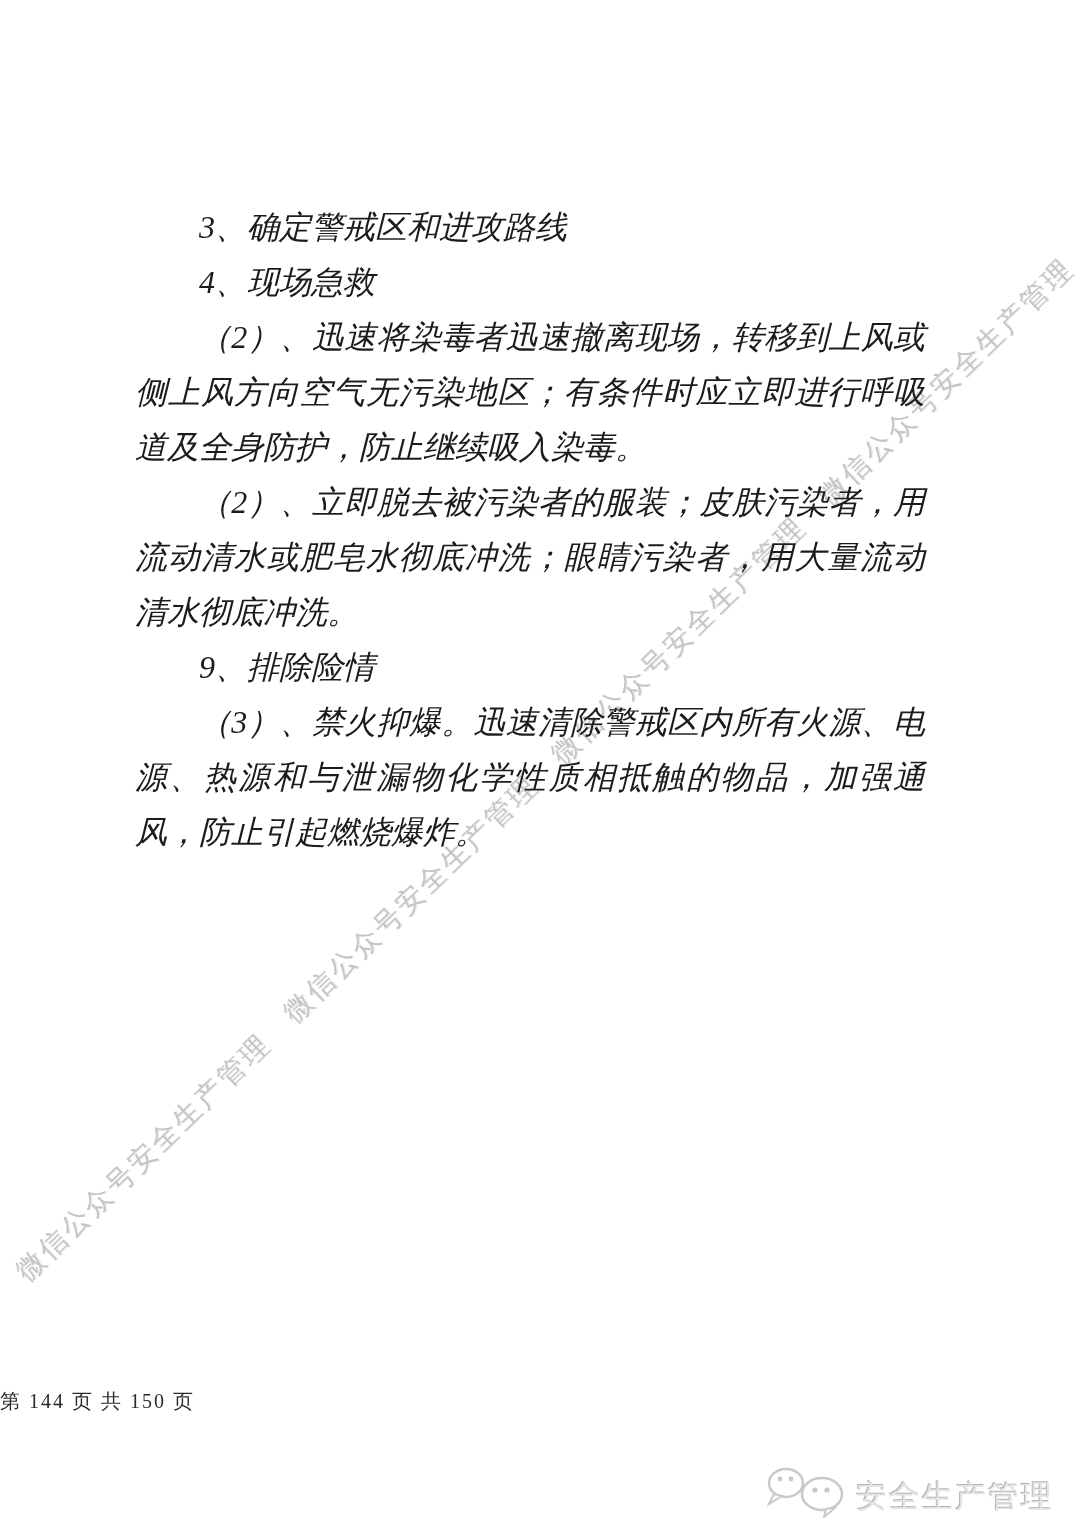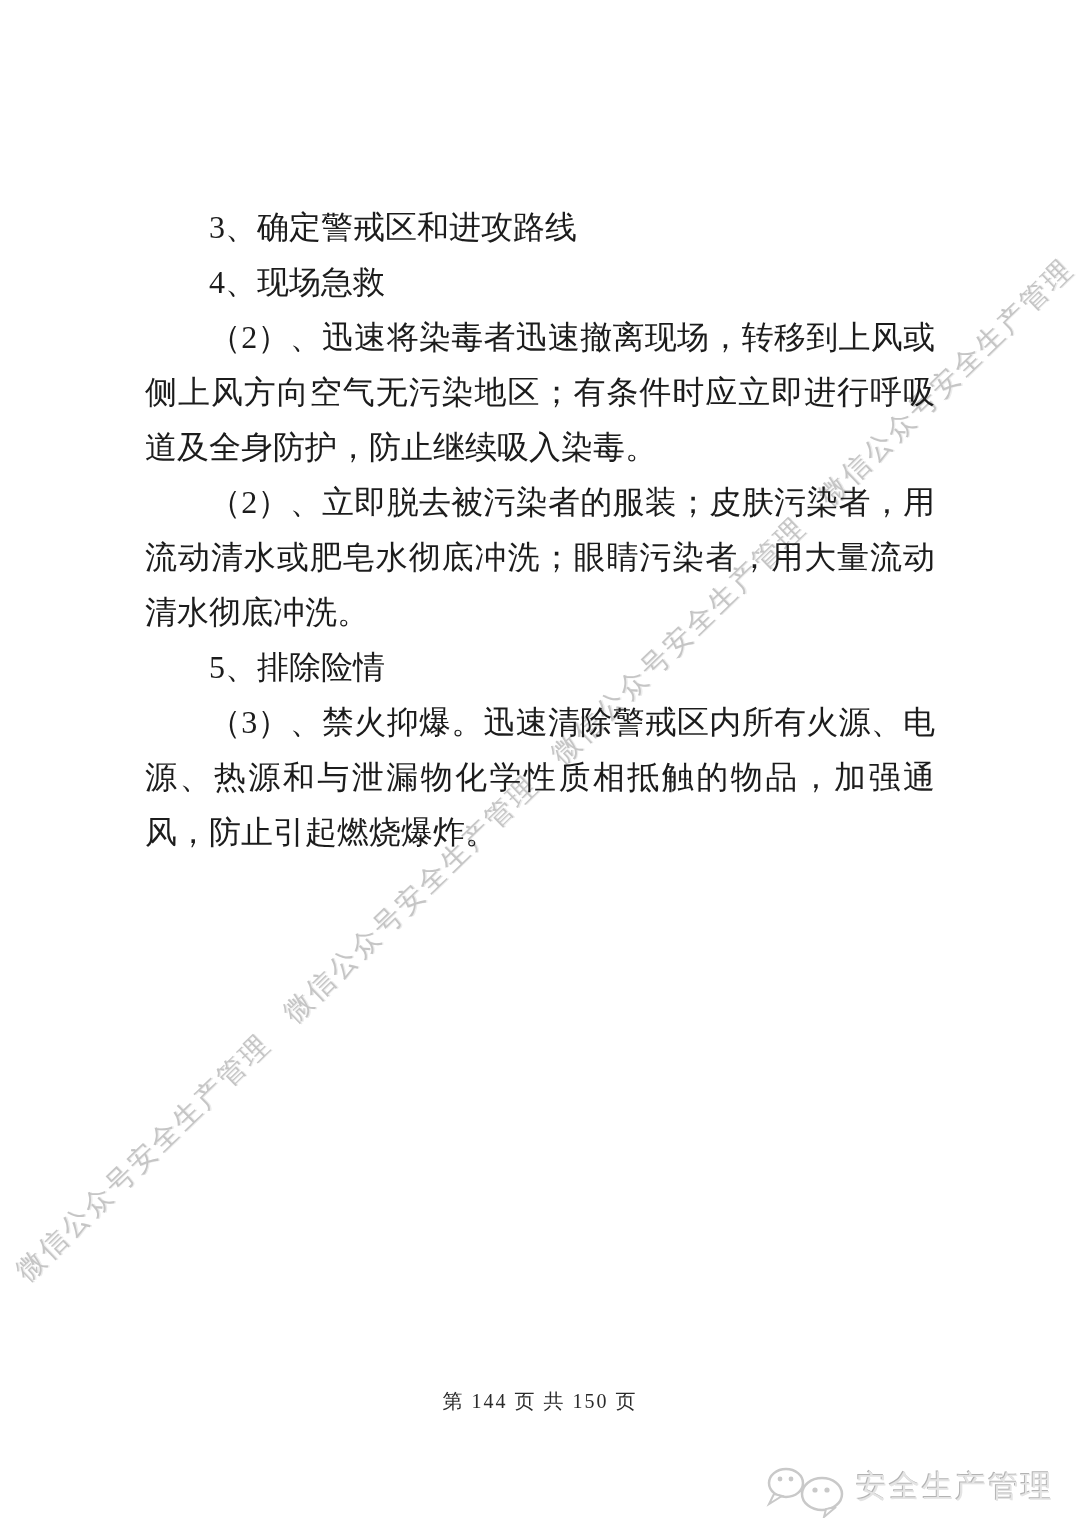--- a/index.html
+++ b/index.html
@@ -28,53 +28,54 @@
     letter-spacing: 3px;
     color: #bcbcbc;
     opacity: 0.85;
     z-index: 0;
     pointer-events: none;
     text-shadow: 1px 1px 0 #e9e9e9;
   }
   
   .content {
     position: absolute;
-    left: 145px;
+    left: 135px;
     top: 200px;
     width: 790px;
     z-index: 1;
+    font-style: italic;
   }
   .content p {
     margin: 0;
     font-size: 32px;
     line-height: 55px;
     color: #1c1c1c;
     text-indent: 2em;
     text-align: justify;
     text-justify: inter-ideograph;
   }
   
   .footer {
     position: absolute;
     left: 0;
     top: 1388px;
     width: 1080px;
-    text-align: center;
+    text-align: left;
     font-size: 20px;
     color: #2a2a2a;
     letter-spacing: 2px;
     z-index: 1;
   }
   
   .brand {
     position: absolute;
     right: 26px;
     bottom: 10px;
     display: flex;
-    align-items: flex-start;
+    align-items: flex-end;
     z-index: 1;
   }
   .brand .label {
     font-size: 31px;
     letter-spacing: 2px;
     color: #e4e4e4;
     text-shadow: -1px -1px 0 #b3b3b3, 1px 1px 0 #ffffff;
     font-family: "Liberation Serif", "DejaVu Serif", serif;
   }
   .brand svg {
@@ -86,21 +87,21 @@
 
 <div class="page">
 
   <div class="watermark" style="color: rgb(188, 188, 188);">微信公众号安全生产管理　微信公众号安全生产管理　微信公众号安全生产管理　微信公众号安全生产管理</div>
 
   <div class="content">
       <p>3、确定警戒区和进攻路线</p>
       <p>4、现场急救</p>
       <p>（2）、迅速将染毒者迅速撤离现场，转移到上风或侧上风方向空气无污染地区；有条件时应立即进行呼吸道及全身防护，防止继续吸入染毒。</p>
       <p>（2）、立即脱去被污染者的服装；皮肤污染者，用流动清水或肥皂水彻底冲洗；眼睛污染者，用大量流动清水彻底冲洗。</p>
-      <p>5、排除险情</p>
+      <p>9、排除险情</p>
       <p>（3）、禁火抑爆。迅速清除警戒区内所有火源、电源、热源和与泄漏物化学性质相抵触的物品，加强通风，防止引起燃烧爆炸。</p>
     </div>
 
   <div class="footer">第 144 页 共 150 页</div>
 
   <div class="brand">
     <span>
       <svg width="92" height="52" viewBox="0 0 92 52">
 
         <ellipse cx="22" cy="17" rx="17" ry="14" fill="#ffffff" stroke="#c9c9c9" stroke-width="2.5"></ellipse>

